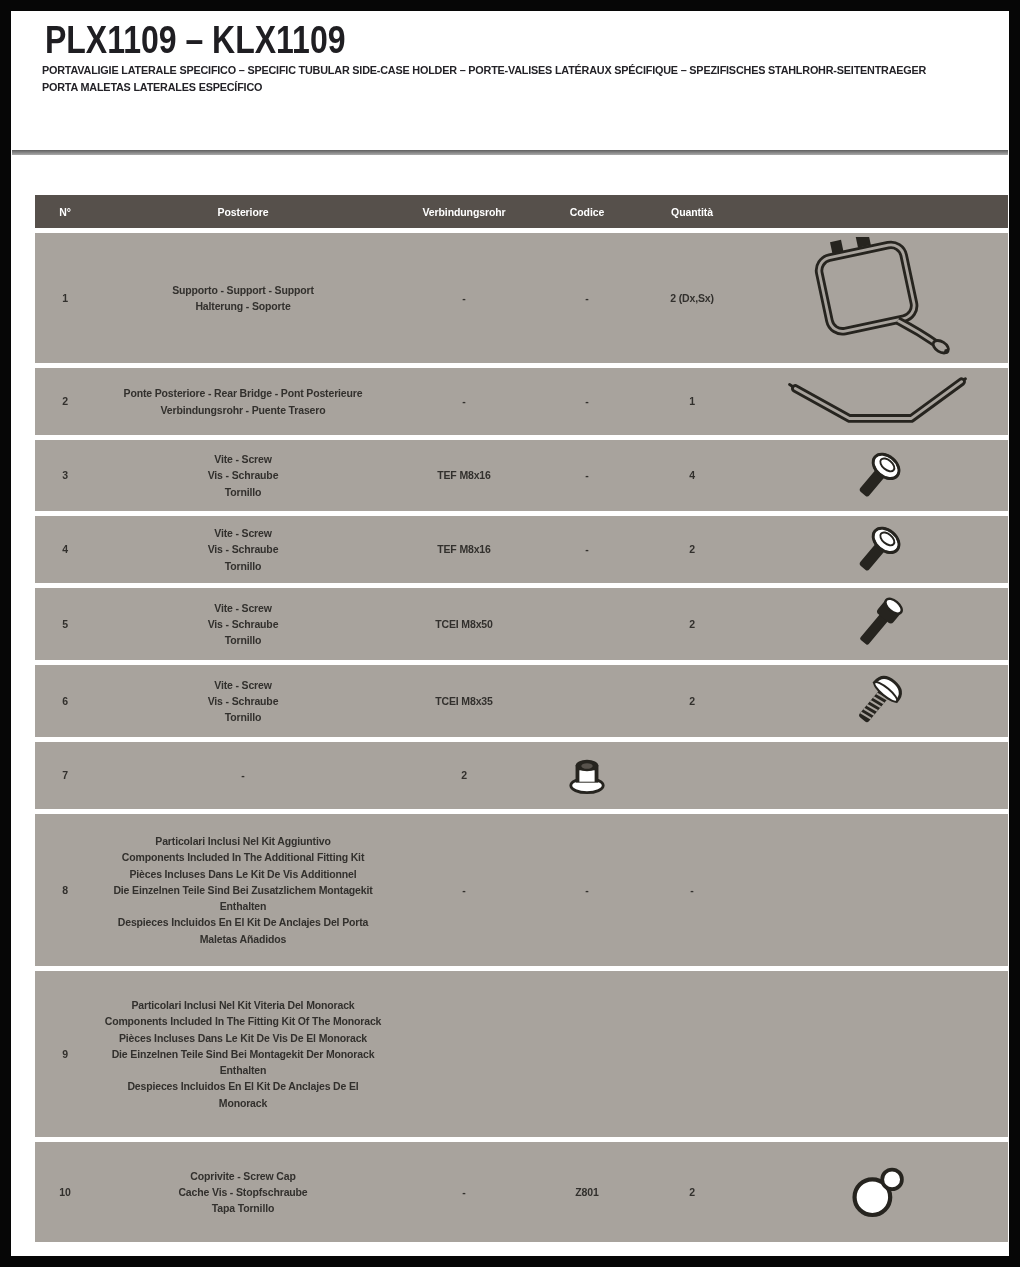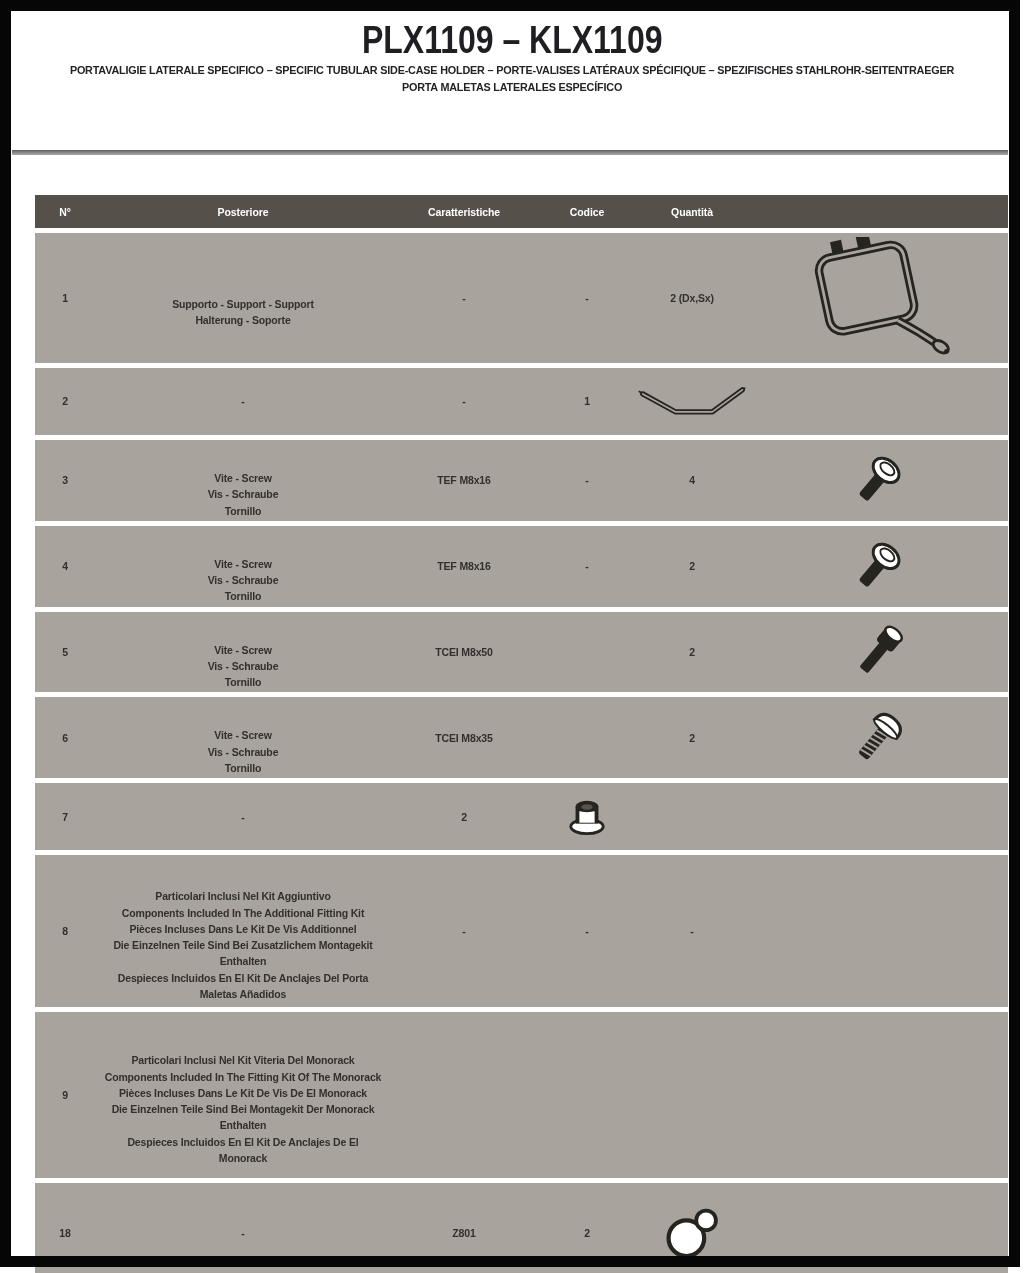--- a/index.html
+++ b/index.html
@@ -5,21 +5,21 @@
   html,body{margin:0;padding:0;}
   body{
     width:1024px;height:1273px;position:relative;background:#ffffff;
     font-family:"Liberation Sans","DejaVu Sans",sans-serif;overflow:hidden;
   }
   .frame{
     position:absolute;left:0;top:0;right:4px;bottom:6px;
     border:11px solid #060606;pointer-events:none;z-index:50;
   }
   
-  .doc-header{position:absolute;top:18px;left:12px;width:1000px;text-align:center;}
+  .doc-header{position:absolute;top:18px;left:12px;width:1000px;text-align:left;}
   .doc-title{
     display:inline-block;margin:0;font-size:39px;font-weight:bold;color:#1f1e22;
     letter-spacing:0px;transform:scaleX(.82);transform-origin:center;white-space:nowrap;
   }
   .doc-sub{
     margin-top:2px;font-size:11.5px;font-weight:bold;color:#232227;
     transform:scaleX(.94);transform-origin:center;white-space:nowrap;letter-spacing:-.2px;
   }
   .doc-sub2{margin-top:5px;}
   .divider{
@@ -37,21 +37,21 @@
     background:#56504b;color:#ffffff;height:33px;
     font-size:10.5px;font-weight:bold;letter-spacing:-.1px;
   }
   .thead .cell{text-align:center;}
   .trow{
     background:#a8a39d;margin-top:5px;
     color:#32302d;font-size:10.5px;font-weight:bold;line-height:1.55;
     letter-spacing:-.15px;
   }
   .cell{text-align:center;padding:2px 4px;}
-  .c-desc{white-space:pre-line;margin-top:28px;}
+  .c-desc{white-space:pre-line;}
   .c-feat{white-space:pre-line;}
   .c-img{display:flex;align-items:center;justify-content:center;padding:4px 0;}
   .tbody .trow:nth-of-type(1){min-height:128px;}
   .tbody .trow:nth-of-type(2){min-height:67px;}
   .tbody .trow:nth-of-type(3){min-height:71px;}
   .tbody .trow:nth-of-type(4){min-height:67px;}
   .tbody .trow:nth-of-type(5){min-height:69px;}
   .tbody .trow:nth-of-type(6){min-height:68px;}
   .tbody .trow:nth-of-type(7){min-height:67px;}
   .tbody .trow:nth-of-type(8){min-height:152px;}
@@ -69,21 +69,21 @@
   <div class="doc-sub">PORTAVALIGIE LATERALE SPECIFICO  –  SPECIFIC TUBULAR SIDE-CASE HOLDER  – PORTE-VALISES LATÉRAUX SPÉCIFIQUE – SPEZIFISCHES STAHLROHR-SEITENTRAEGER</div>
   <div class="doc-sub doc-sub2">PORTA MALETAS LATERALES ESPECÍFICO</div>
 </div>
 
 <div class="divider"></div>
 
 <div class="ptable">
   <div class="thead">
     <div class="cell">N°</div>
     <div class="cell">Posteriore</div>
-    <div class="cell">Caratteristiche</div>
+    <div class="cell">Verbindungsrohr</div>
     <div class="cell">Codice</div>
     <div class="cell">Quantità</div>
     <div class="cell"></div>
   </div>
   <div class="tbody">
   <div class="trow">
     <div class="cell c-n">1</div>
     <div class="cell c-desc">Supporto - Support - Support
 Halterung - Soporte</div>
     <div class="cell c-feat">-</div>
@@ -91,20 +91,22 @@
     <div class="cell c-qty">2 (Dx,Sx)</div>
     <div class="cell c-img">
           <svg width="150" height="122">
             <use href="#sym-side-case-holder" xlink:href="#sym-side-case-holder"></use>
           </svg>
         </div>
   </div>
 
   <div class="trow">
     <div class="cell c-n">2</div>
+    <div class="cell c-desc">Ponte Posteriore - Rear Bridge - Pont Posterieure
+Verbindungsrohr - Puente Trasero</div>
     <div class="cell c-feat">-</div>
     <div class="cell c-code">-</div>
     <div class="cell c-qty">1</div>
     <div class="cell c-img">
           <svg width="185" height="58">
             <use href="#sym-rear-bridge" xlink:href="#sym-rear-bridge"></use>
           </svg>
         </div>
   </div>
 
@@ -203,21 +205,24 @@
 Enthalten
 Despieces Incluidos En El Kit De Anclajes De El
 Monorack</div>
     <div class="cell c-feat"></div>
     <div class="cell c-code"></div>
     <div class="cell c-qty"></div>
     <div class="cell c-img"></div>
   </div>
 
   <div class="trow">
-    <div class="cell c-n">18</div>
+    <div class="cell c-n">10</div>
+    <div class="cell c-desc">Coprivite - Screw Cap
+Cache Vis - Stopfschraube
+Tapa Tornillo</div>
     <div class="cell c-feat">-</div>
     <div class="cell c-code">Z801</div>
     <div class="cell c-qty">2</div>
     <div class="cell c-img">
           <svg width="60" height="55">
             <use href="#sym-screw-cap" xlink:href="#sym-screw-cap"></use>
           </svg>
         </div>
   </div>
 </div>

